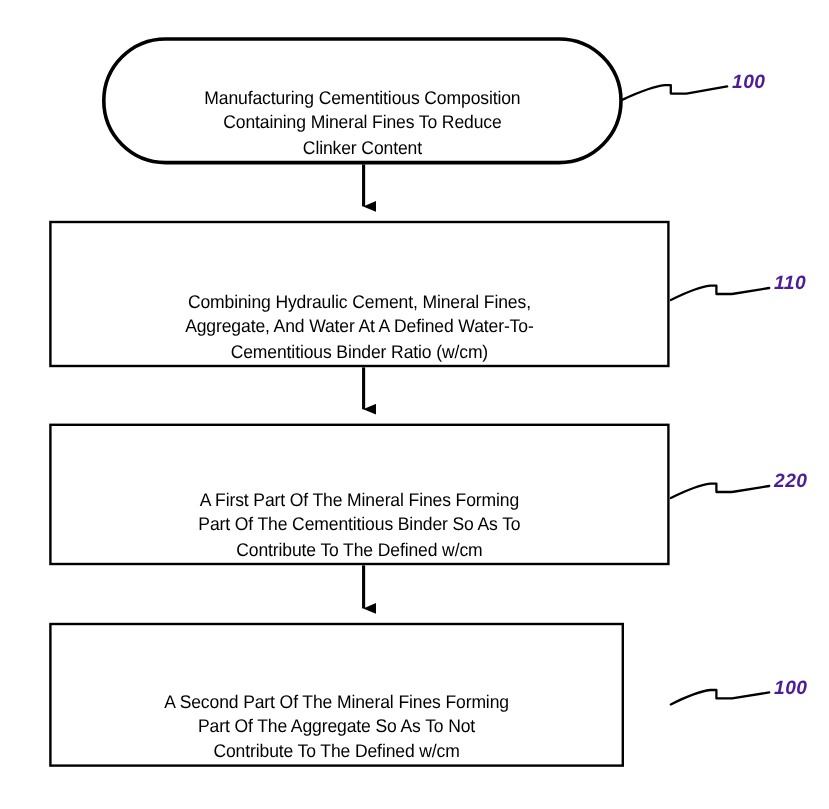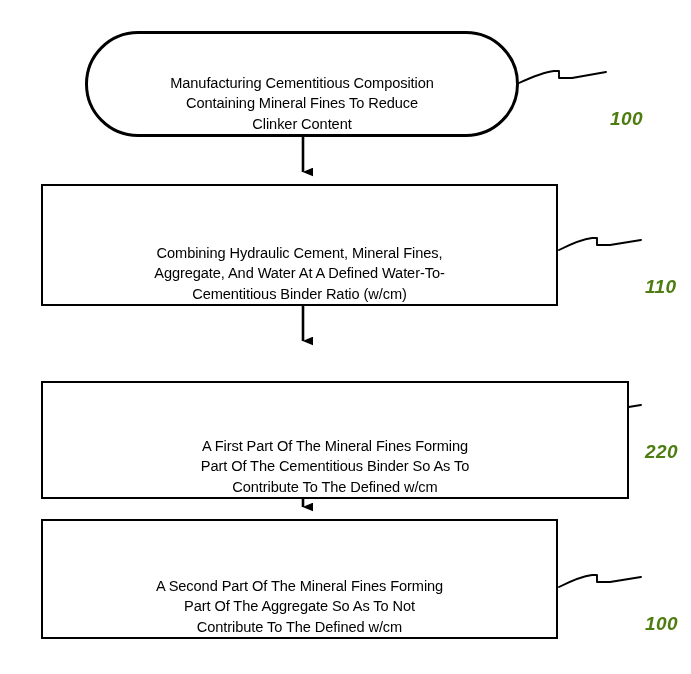--- a/index.html
+++ b/index.html
@@ -52,25 +52,24 @@
     border-radius: 999px;
   }
   .node-process {
     border: 2.6px solid #000000;
     border-radius: 0;
   }
   .ref-label {
     position: absolute;
     font-style: italic;
     font-weight: 700;
-    font-size: 19px;
+    font-size: 16px;
     letter-spacing: 0.4px;
-    color: #4d7c0f;
+    color: #4c1d95;
     white-space: nowrap;
-    margin-top: 48px;
   }
 </style>
 </head>
 <body>
 
 <div id="figure-canvas">
 
   <svg class="layer" viewBox="0 0 691 674" xmlns="http://www.w3.org/2000/svg">
     <defs>
       <marker id="arrowhead" markerWidth="9" markerHeight="11" refX="4.5" refY="10.4" orient="auto" markerUnits="userSpaceOnUse">
@@ -112,27 +111,27 @@
 Containing Mineral Fines To Reduce
 Clinker Content</span>
   </div>
 
   <div class="node node-process" style="left:41px; top:184px; width:517px; height:122px;">
     <span class="node-text">Combining Hydraulic Cement, Mineral Fines,
 Aggregate, And Water At A Defined Water-To-
 Cementitious Binder Ratio (w/cm)</span>
   </div>
 
-  <div class="node node-process" style="left:41px; top:353px; width:588px; height:118px;margin-top:28px;">
+  <div class="node node-process" style="left:41px; top:353px; width:517px; height:118px;">
     <span class="node-text">A First Part Of The Mineral Fines Forming
 Part Of The Cementitious Binder So As To
 Contribute To The Defined w/cm</span>
   </div>
 
-  <div class="node node-process" style="left:41px; top:519px; width:517px; height:120px;">
+  <div class="node node-process" style="left:41px; top:519px; width:479px; height:120px;">
     <span class="node-text">A Second Part Of The Mineral Fines Forming
 Part Of The Aggregate So As To Not
 Contribute To The Defined w/cm</span>
   </div>
 
   <div class="ref-label" style="left:610px; top:60px;">100</div>
 
   <div class="ref-label" style="left:645px; top:228px;">110</div>
 
   <div class="ref-label" style="left:645px; top:393px;">220</div>

